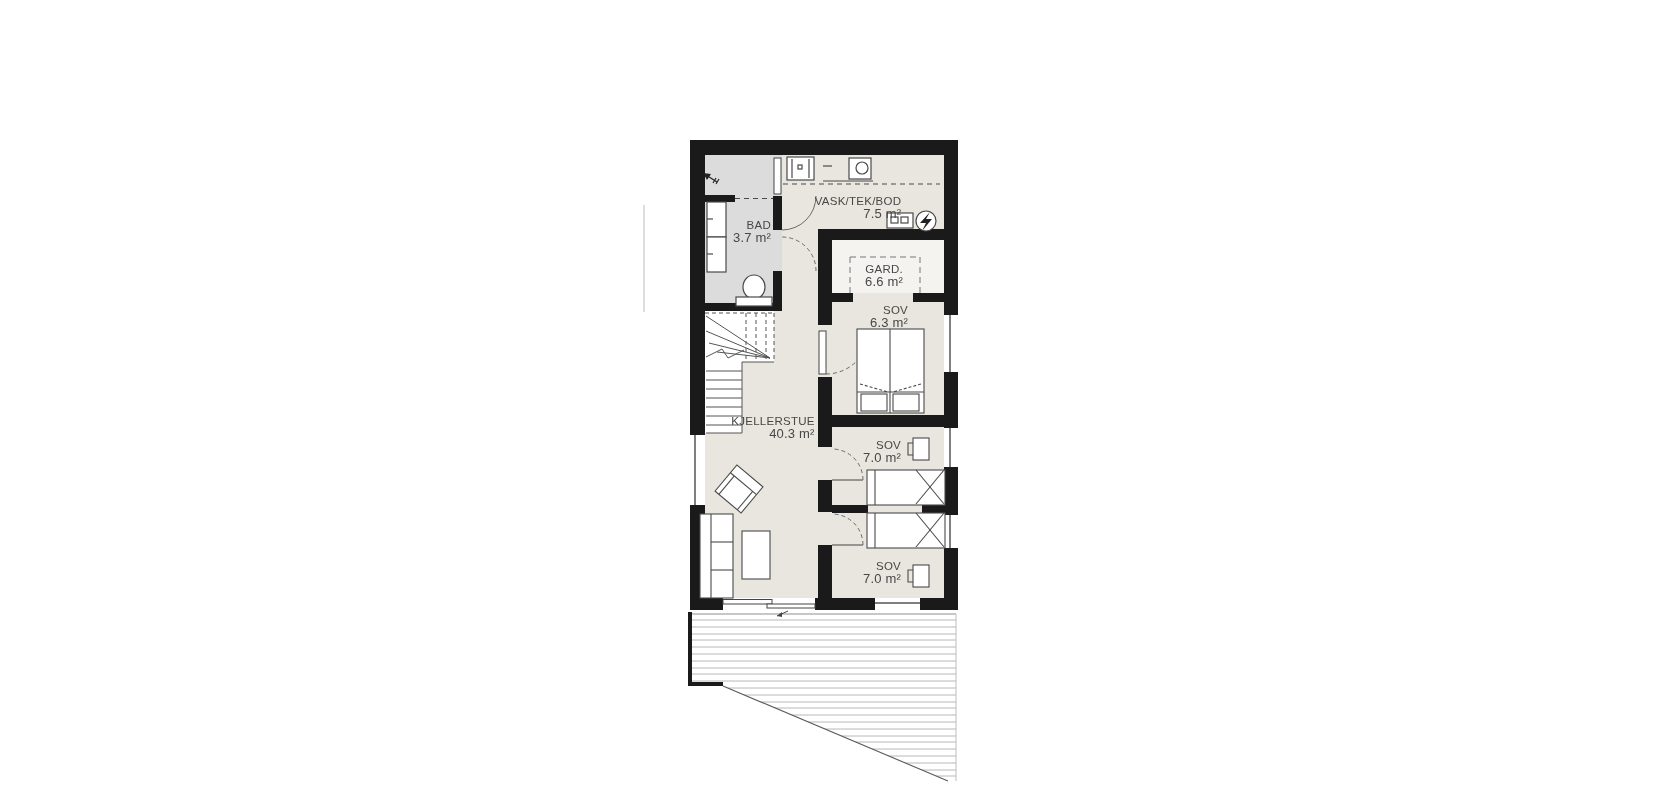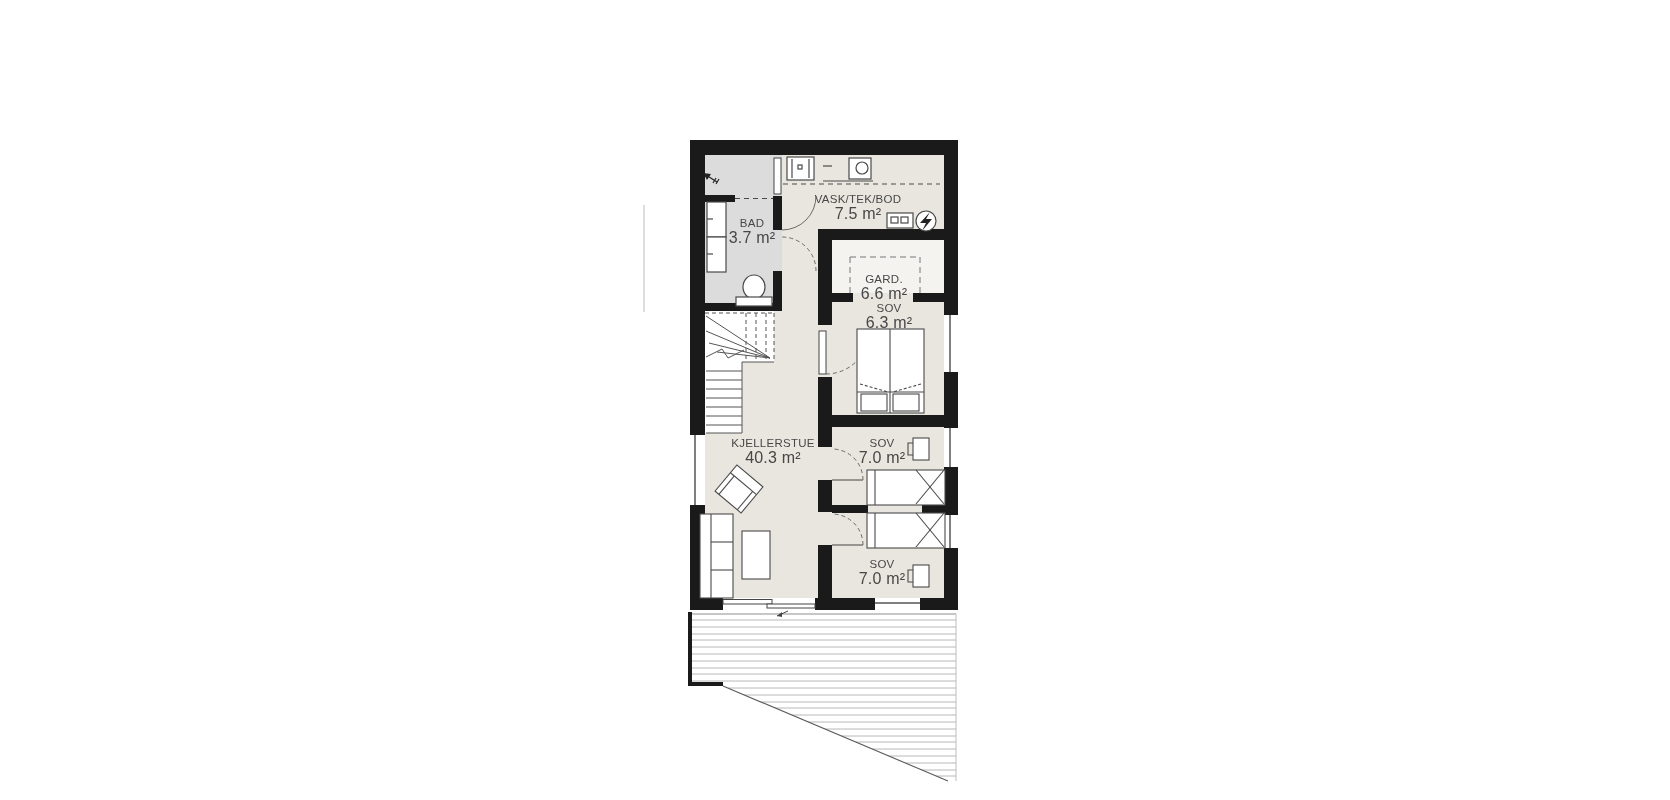--- a/index.html
+++ b/index.html
@@ -1,24 +1,24 @@
 <!DOCTYPE html>
 <html><head>
 <meta charset="utf-8">
 <style>
   html,body{margin:0;padding:0;background:#ffffff;}
   body{width:1670px;height:800px;position:relative;overflow:hidden;
        font-family:"Liberation Sans", sans-serif;}
   .plan-canvas{position:absolute;left:0;top:0;width:1670px;height:800px;}
   svg{position:absolute;left:0;top:0;}
   .labels{position:absolute;left:0;top:0;width:1670px;height:800px;pointer-events:none;}
-  .room-label{position:absolute;transform:translate(-50%,-50%);text-align:center;
+  .room-label{position:absolute;transform:translate(-50%,-50%);text-align:right;
               color:#474747;white-space:nowrap;}
   .rname{font-size:11.5px;line-height:1.08;letter-spacing:.25px;font-weight:400;}
-  .rarea{font-size:16px;line-height:1.1;letter-spacing:.2px;font-weight:400;}
+  .rarea{font-size:13px;line-height:1.1;letter-spacing:.2px;font-weight:400;}
 </style>
 </head>
 <body>
 
 <div class="plan-canvas">
 <svg width="1670" height="800" viewBox="0 0 1670 800">
 
   <g>
     <rect x="705" y="155" width="239" height="443" fill="#e9e6df"></rect>
     <rect x="705" y="155" width="77" height="156" fill="#dcdcdc"></rect>
@@ -261,29 +261,29 @@
 
 <div class="labels">
   <div class="room-label" style="left:752px;top:232px">
     <div class="rname">BAD</div>
     <div class="rarea">3.7 m²</div>
   </div>
   <div class="room-label" style="left:858px;top:208px">
     <div class="rname">VASK/TEK/BOD</div>
     <div class="rarea">7.5 m²</div>
   </div>
-  <div class="room-label" style="left:884px;top:288px">
+  <div class="room-label" style="left:884px;top:276px">
     <div class="rname">GARD.</div>
     <div class="rarea">6.6 m²</div>
   </div>
   <div class="room-label" style="left:889px;top:317px">
     <div class="rname">SOV</div>
     <div class="rarea">6.3 m²</div>
   </div>
-  <div class="room-label" style="left:773px;top:452px">
+  <div class="room-label" style="left:773px;top:428px">
     <div class="rname">KJELLERSTUE</div>
     <div class="rarea">40.3 m²</div>
   </div>
   <div class="room-label" style="left:882px;top:452px">
     <div class="rname">SOV</div>
     <div class="rarea">7.0 m²</div>
   </div>
   <div class="room-label" style="left:882px;top:573px">
     <div class="rname">SOV</div>
     <div class="rarea">7.0 m²</div>

